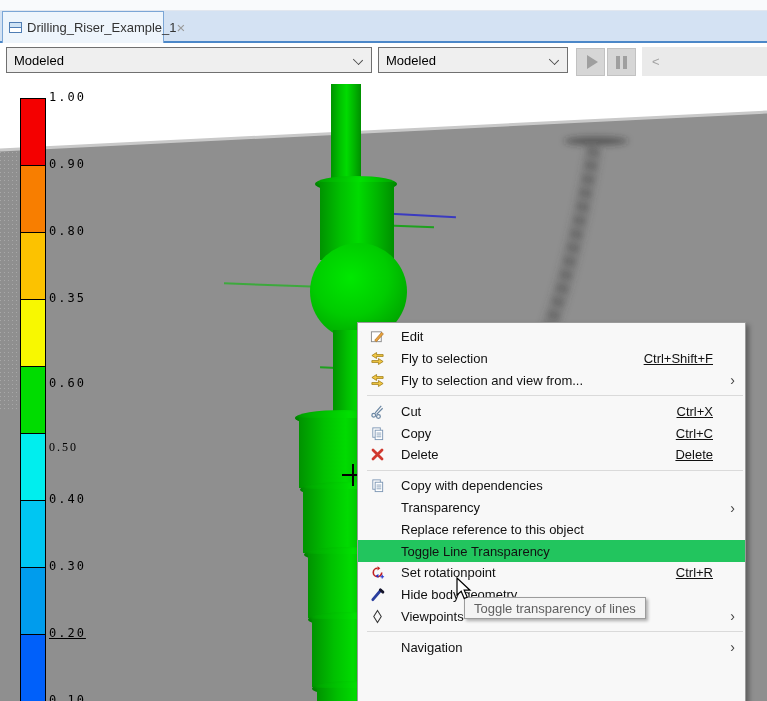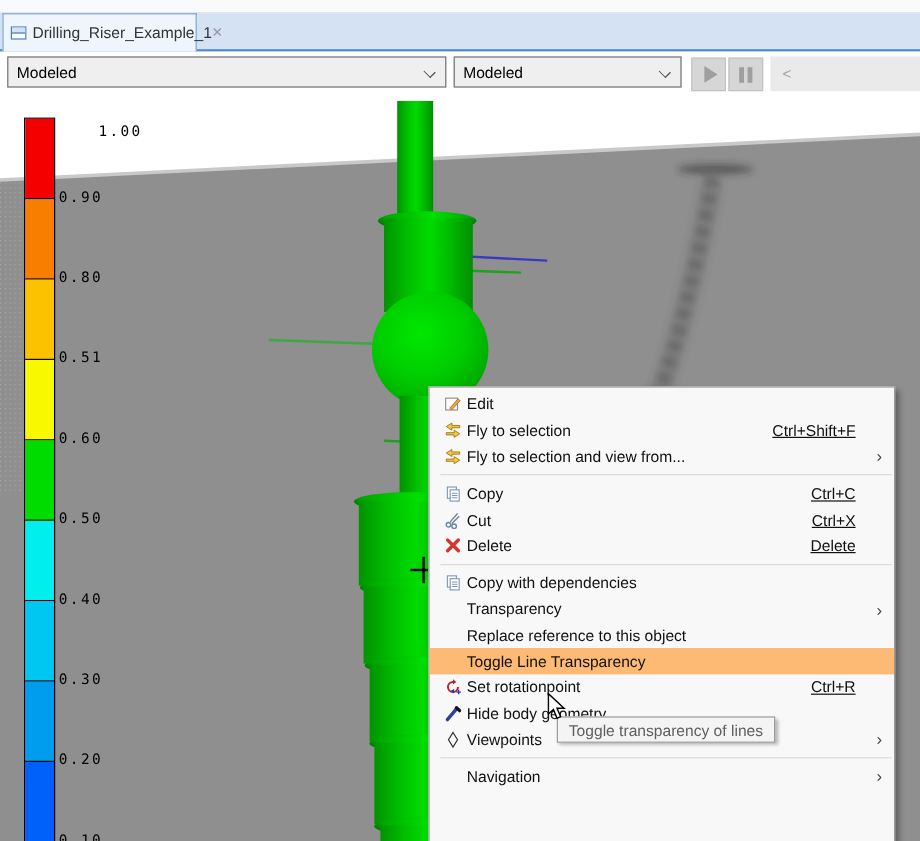--- a/index.html
+++ b/index.html
@@ -56,23 +56,23 @@
   .sphere{border-radius:50%;z-index:2;
       background:radial-gradient(circle at 42% 36%,#00e800 0%,#00cc00 45%,#00a800 75%,#008f00 100%);}
   .axis{height:2px;z-index:1;}
   .cross{background:#000;z-index:3;}
 
   
   .menu{position:absolute;left:357px;top:322px;width:389px;height:400px;background:#f8f8f8;
       border:1px solid #9a9a9a;box-sizing:border-box;z-index:20;padding-top:3px;
       box-shadow:3px 3px 5px rgba(0,0,0,.35);font-size:13px;color:#111;}
   .mi{height:21.7px;display:flex;align-items:center;position:relative;}
-  .mi.hl{background:#fdba74;}
+  .mi.hl{background:#22c55e;}
   .mi-icon{width:24px;margin-left:7px;flex:none;display:flex;align-items:center;justify-content:center;}
-  .mi-label{margin-left:0;white-space:nowrap;}
+  .mi-label{margin-left:12px;white-space:nowrap;}
   .mi-short{margin-left:auto;margin-right:32px;white-space:nowrap;text-decoration:underline;}
   .mi-arrow{position:absolute;right:10px;color:#444;font-size:14px;line-height:1;}
   .sep{height:9.5px;display:flex;align-items:center;}
   .sep::after{content:'';flex:1;height:1px;background:#dadada;margin:0 2px 0 9px;}
 
   
   .tooltip{position:absolute;left:464px;top:597px;height:22px;z-index:30;background:#f4f4f4;
       border:1px solid #9c9c9c;box-shadow:2px 2px 3px rgba(0,0,0,.3);display:flex;align-items:center;
       padding:0 9px;font-size:13px;color:#5f5f5f;white-space:nowrap;box-sizing:border-box;}
 
@@ -171,29 +171,29 @@
         <div class="leg-seg" style="background: rgb(248, 126, 0);"></div>
         <div class="leg-seg" style="background: rgb(252, 194, 0);"></div>
         <div class="leg-seg" style="background: rgb(248, 248, 0);"></div>
         <div class="leg-seg" style="background: rgb(0, 220, 0);"></div>
         <div class="leg-seg" style="background: rgb(0, 238, 238);"></div>
         <div class="leg-seg" style="background: rgb(0, 198, 242);"></div>
         <div class="leg-seg" style="background: rgb(0, 156, 237);"></div>
         <div class="leg-seg" style="background: rgb(0, 96, 250);"></div>
       </div>
     <div id="legend-ticks" style="left:0;top:0;">
-        <div class="leg-tick" style="top: 18px; margin-left: 33px;">1.00</div>
+        <div class="leg-tick" style="top: 6px;">1.00</div>
         <div class="leg-tick" style="top: 73px;">0.90</div>
         <div class="leg-tick" style="top: 140px;">0.80</div>
-        <div class="leg-tick" style="top: 207px;">0.51</div>
-        <div class="leg-tick" style="top: 274px; text-align: center;">0.60</div>
-        <div class="leg-tick" style="top: 341px;">0.50</div>
+        <div class="leg-tick" style="top: 207px;">0.35</div>
+        <div class="leg-tick" style="top: 292px; text-align: center;">0.60</div>
+        <div class="leg-tick" style="top: 356px; font-family: Liberation Serif, serif;">0.50</div>
         <div class="leg-tick" style="top: 408px;">0.40</div>
         <div class="leg-tick" style="top: 475px;">0.30</div>
-        <div class="leg-tick" style="top: 542px;">0.20</div>
+        <div class="leg-tick" style="top: 542px; text-decoration: underline;">0.20</div>
         <div class="leg-tick" style="top: 609px;">0.10</div>
       </div>
   </div>
 
   <div class="menu" id="context-menu">
       <div class="mi">
         <span class="mi-icon">
           <svg width="15" height="15" viewBox="0 0 16 16">
             <rect x="1.5" y="3" width="10.5" height="10.5" fill="#fff" stroke="#8a8a8a"></rect>
             <path d="M5 12 L12.5 3.5 L14.3 5.3 L6.8 13.5 Z" fill="#e8a33d" stroke="#a86a1a" stroke-width="0.7"></path>
@@ -215,41 +215,41 @@
         <span class="mi-icon">
           <svg width="15" height="15" viewBox="0 0 16 16">
             <path d="M14 5.8 H7 V3.6 L2 6.8 L7 10 V7.8 H14 Z" fill="#f2c744" stroke="#9c7a12" stroke-width="0.8" transform="translate(0,-2)"></path>
             <path d="M2 10.2 H9 V8 L14 11.2 L9 14.4 V12.2 H2 Z" fill="#f2c744" stroke="#9c7a12" stroke-width="0.8"></path>
           </svg>
         </span>
         <span class="mi-label">Fly to selection and view from...</span>
         <span class="mi-arrow">›</span>
       </div>
       <div class="sep"></div>
+      <div class="mi">
+        <span class="mi-icon">
+          <svg width="15" height="15" viewBox="0 0 16 16">
+            <path d="M5.5 9.5 L12 2 M7 11 L13.5 4.5" stroke="#6b87a3" stroke-width="1.3" fill="none"></path>
+            <circle cx="4" cy="12" r="2" fill="none" stroke="#6b87a3" stroke-width="1.3"></circle>
+            <circle cx="9" cy="13.3" r="2" fill="none" stroke="#6b87a3" stroke-width="1.3"></circle>
+          </svg>
+        </span>
+        <span class="mi-label">Cut</span>
+        <span class="mi-short">Ctrl+X</span>
+      </div>
       <div class="mi">
         <span class="mi-icon">
           <svg width="15" height="15" viewBox="0 0 16 16">
             <rect x="3" y="2" width="8" height="10" fill="#fff" stroke="#7f98b5"></rect>
             <rect x="5.5" y="4.5" width="8" height="10" fill="#fff" stroke="#7f98b5"></rect>
             <path d="M7 7.5 H12 M7 9.5 H12 M7 11.5 H12" stroke="#7f98b5" stroke-width="0.9"></path>
           </svg>
         </span>
         <span class="mi-label">Copy</span>
         <span class="mi-short">Ctrl+C</span>
-      </div>
-      <div class="mi">
-        <span class="mi-icon">
-          <svg width="15" height="15" viewBox="0 0 16 16">
-            <path d="M5.5 9.5 L12 2 M7 11 L13.5 4.5" stroke="#6b87a3" stroke-width="1.3" fill="none"></path>
-            <circle cx="4" cy="12" r="2" fill="none" stroke="#6b87a3" stroke-width="1.3"></circle>
-            <circle cx="9" cy="13.3" r="2" fill="none" stroke="#6b87a3" stroke-width="1.3"></circle>
-          </svg>
-        </span>
-        <span class="mi-label">Cut</span>
-        <span class="mi-short">Ctrl+X</span>
       </div>
       <div class="mi">
         <span class="mi-icon">
           <svg width="15" height="15" viewBox="0 0 16 16">
             <path d="M3.2 3.2 L12.8 12.8 M12.8 3.2 L3.2 12.8" stroke="#d0382e" stroke-width="3" stroke-linecap="round"></path>
           </svg>
         </span>
         <span class="mi-label">Delete</span>
         <span class="mi-short">Delete</span>
       </div>

